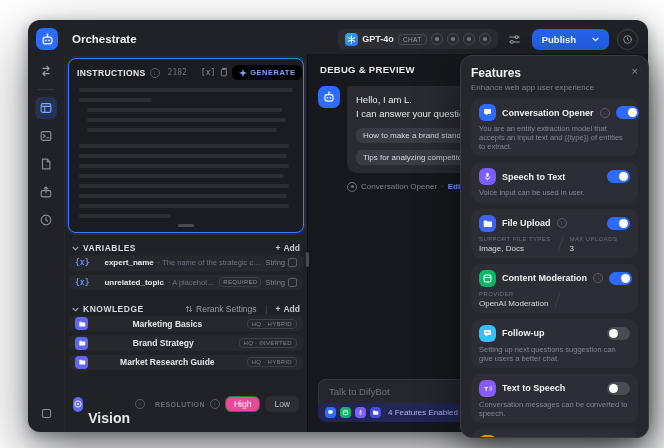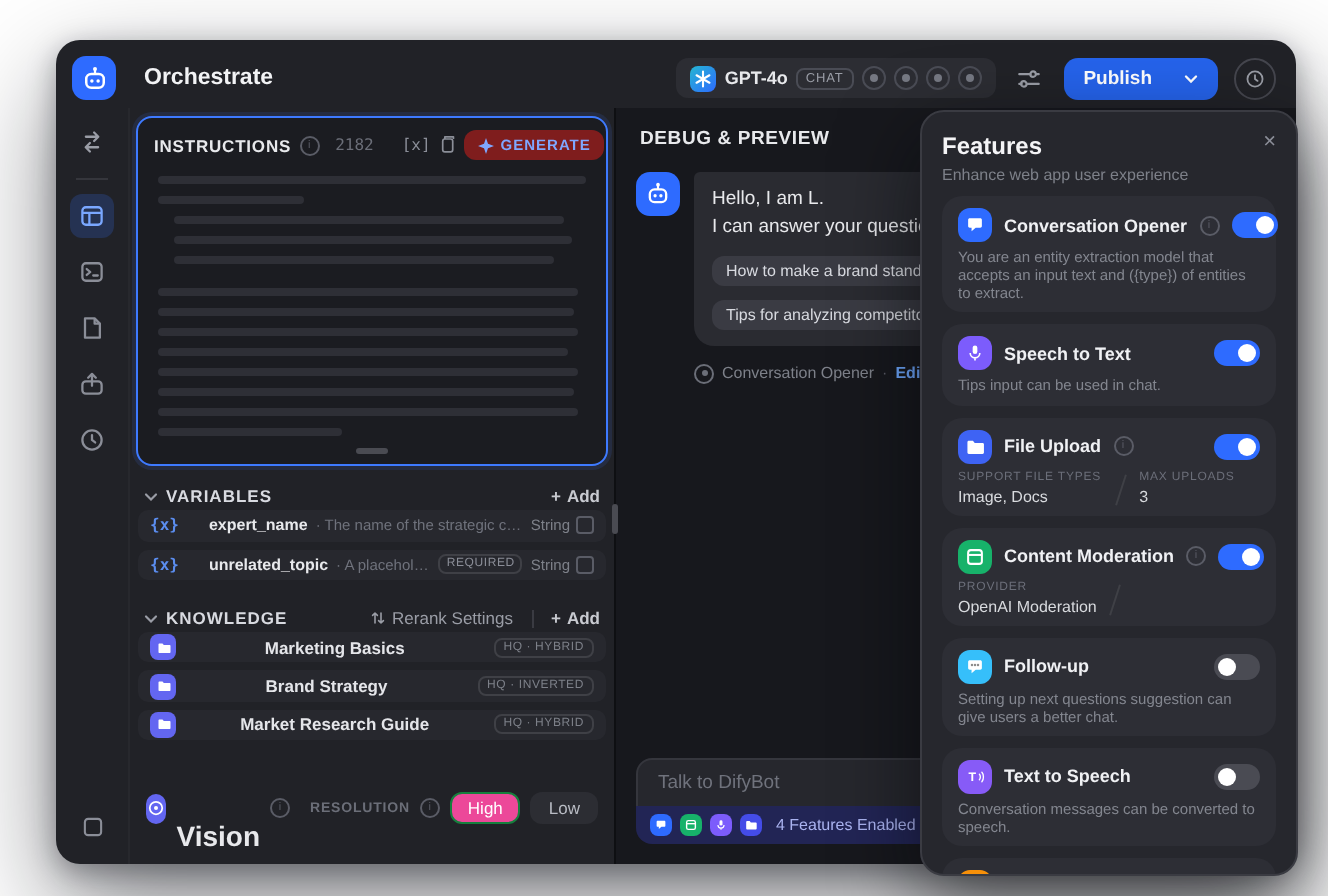--- a/index.html
+++ b/index.html
@@ -32,21 +32,21 @@
   .rail-spacer{flex:1;}
   
   .left-panel{width:242px;flex:0 0 auto;display:flex;flex-direction:column;min-width:0;padding:4px 3px 6px 3px;box-sizing:border-box;}
   .instructions{border:1px solid #3e7aff;border-radius:8px;background:#1b1c21;padding:6px 8px 3px;box-shadow:0 0 0 2px rgba(62,122,255,.12);}
   .ins-head{display:flex;align-items:center;gap:4px;}
   .ins-title{font-size:8.5px;font-weight:bold;letter-spacing:.4px;color:#e8e9ec;}
   .ins-spacer{flex:1;}
   .ins-count{font-size:8px;color:#6b6e78;font-family:"DejaVu Sans Mono",monospace;}
   .ins-sep{width:1px;height:10px;background:#3a3b42;margin:0 3px;}
   .ins-tool{font-size:8px;color:#8b8e98;font-family:"DejaVu Sans Mono",monospace;}
-  .gen-btn{background:#7f1d1d;color:#7fa7ff;font-size:7.5px;font-weight:bold;letter-spacing:.5px;
+  .gen-btn{background:#000000;color:#7fa7ff;font-size:7.5px;font-weight:bold;letter-spacing:.5px;
     border:none;border-radius:6px;padding:3px 7px;display:flex;align-items:center;gap:3px;font-family:inherit;cursor:pointer;}
   .skel{margin-top:8px;padding:0 2px;}
   .skel .ln{height:4px;border-radius:2px;background:#2e2f36;margin-bottom:6px;}
   .skel .ind{margin-left:8px;}
   .skel .gap{margin-top:12px;}
   .ins-handle{width:16px;height:3px;border-radius:2px;background:#4a4b52;margin:4px auto 2px;}
   .sec-head{display:flex;align-items:center;height:16px;margin-top:8px;padding:0 4px;gap:4px;}
   .sec-title{font-size:8.5px;font-weight:bold;letter-spacing:.5px;color:#d8dae0;}
   .sec-spacer{flex:1;}
   .sec-action{font-size:8.5px;color:#c8cad0;font-weight:bold;display:flex;align-items:center;gap:3px;}
@@ -468,21 +468,21 @@
             <svg width="11" height="11" viewBox="0 0 16 16">
               <rect x="6.3" y="2.5" width="3.4" height="6.2" rx="1.7" fill="#fff"></rect>
               <path d="M4.5 8a3.5 3.5 0 0 0 7 0M8 11.5v2" stroke="#fff" fill="none" stroke-width="1.2"></path>
             </svg>
           </span>
         <span class="card-title">Speech to Text</span>
         <span class="toggle on">
             <span class="knob"></span>
           </span>
       </div>
-      <div class="card-desc">Tips input can be used in chat.</div>
+      <div class="card-desc">Voice input can be used in user.</div>
     </div>
 
     <div class="card">
       <div class="card-top">
         <span class="ficon" style="background: rgb(62, 99, 244);">
             <svg width="11" height="11" viewBox="0 0 16 16">
               <path fill="#fff" d="M2.5 4.5c0-.6.4-1 1-1h3l1.3 1.5h5.7c.6 0 1 .4 1 1v6c0 .6-.4 1-1 1h-10c-.6 0-1-.4-1-1z"></path>
             </svg>
           </span>
         <span class="card-title">File Upload</span>

